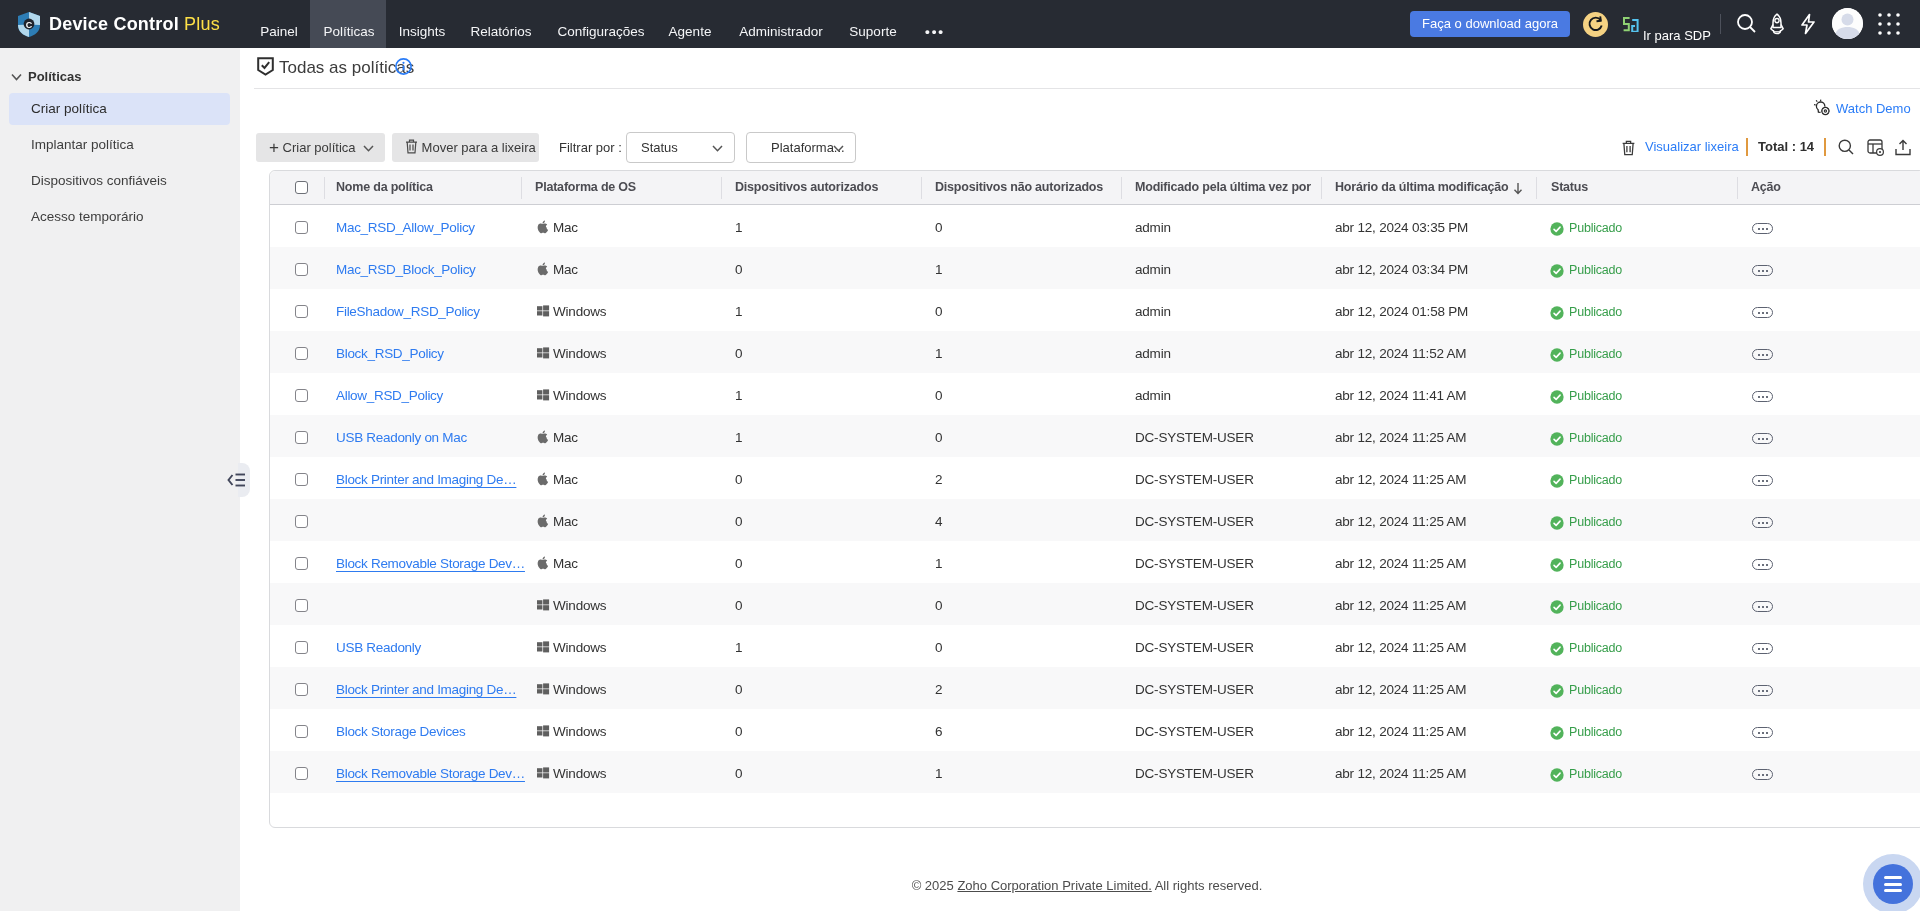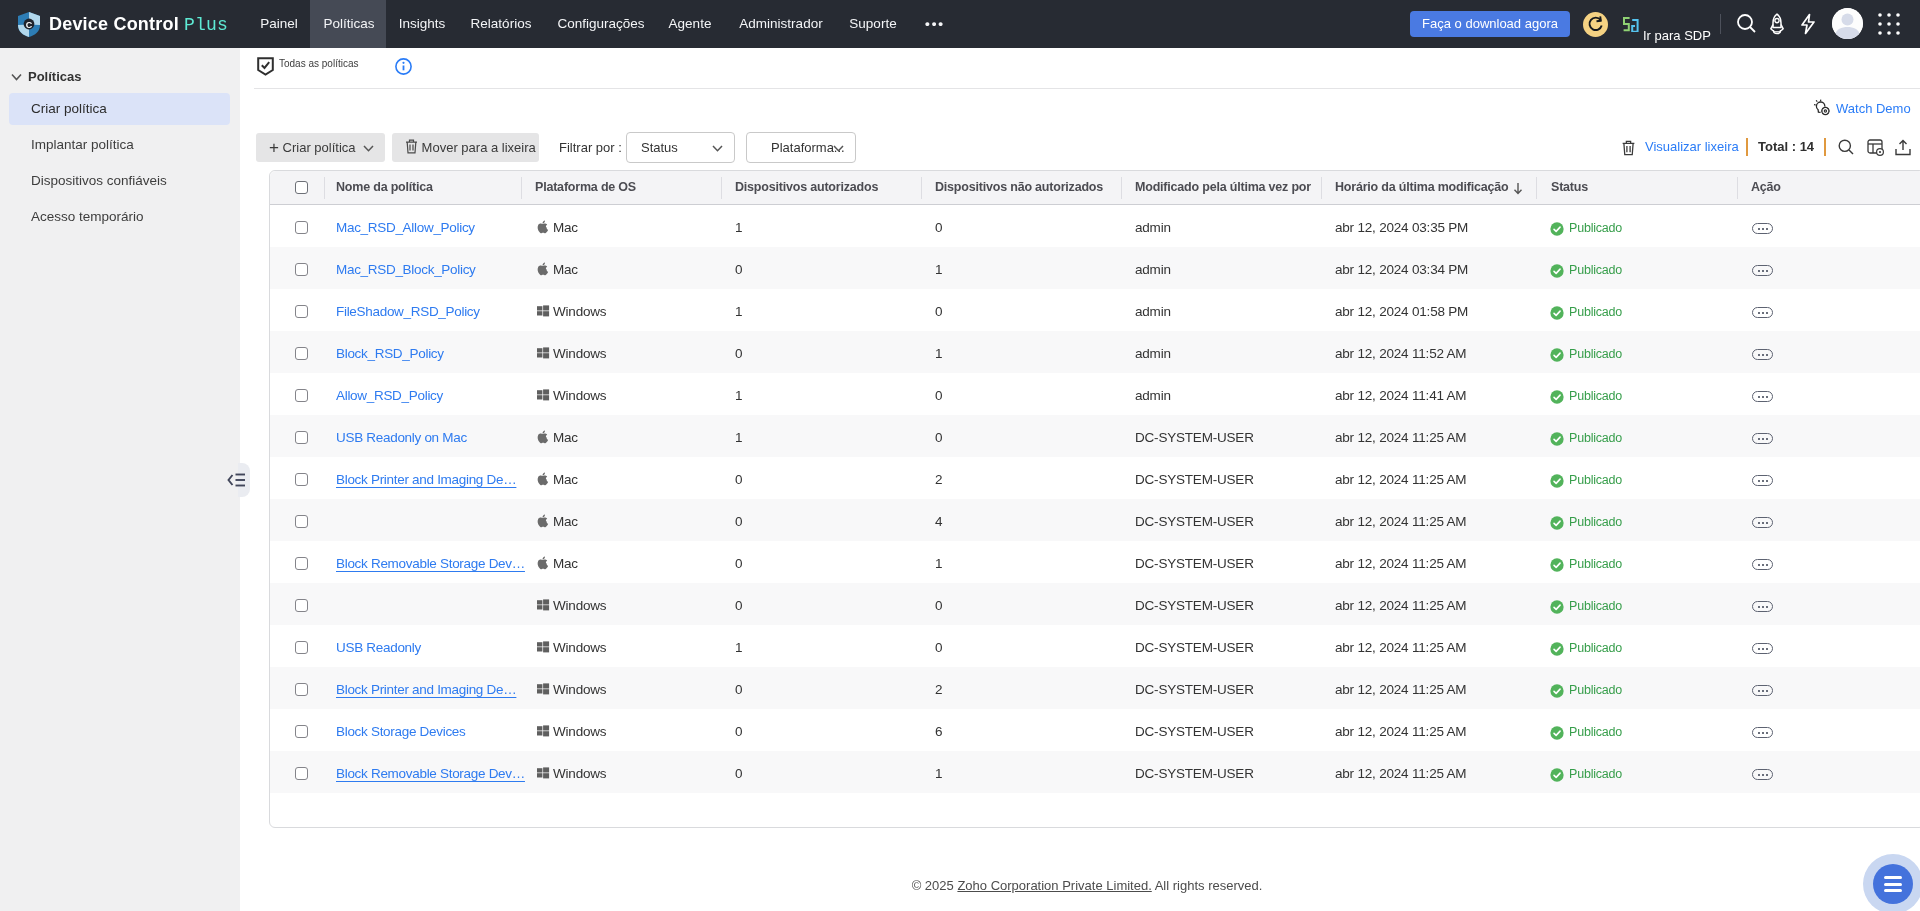--- a/index.html
+++ b/index.html
@@ -2,44 +2,44 @@
 <html lang="pt"><head>
 <meta charset="utf-8">
 <title>Device Control Plus</title>
 <style>
 * { margin:0; padding:0; box-sizing:border-box; }
 html,body { width:1920px; height:911px; overflow:hidden; }
 body { position:relative; font-family:"Liberation Sans",sans-serif; background:#fff; color:#333; }
 
 
 .nav { position:absolute; left:0; top:0; width:1920px; height:48px; background:#272b33; }
-.nav-item { position:absolute; top:0; height:48px; line-height:48px; color:#f4f5f7; font-size:13.5px; transform:translateX(-50%); white-space:nowrap; }
+.nav-item { position:absolute; top:8px; height:48px; line-height:48px; color:#f4f5f7; font-size:13.5px; transform:translateX(-50%); white-space:nowrap; }
 .nav-tab { position:absolute; left:310px; top:0; width:76px; height:48px; background:#454a55; }
 .logo { position:absolute; left:18px; top:12px; }
 .logo-txt { position:absolute; left:49px; top:0; height:48px; line-height:48px; font-size:18px; color:#fff; font-weight:bold; letter-spacing:0.2px; }
-.logo-txt i { font-style:normal; font-weight:normal; color:#5eead4;font-family:Liberation Mono, monospace; }
+.logo-txt i { font-style:normal; font-weight:normal; color:#fde047; }
 .dlbtn { position:absolute; left:1410px; top:11px; width:160px; height:26px; background:#4a7ae2; border-radius:4px; color:#fff; font-size:13px; text-align:center; line-height:26px; }
 .refresh { position:absolute; left:1583px; top:12px; width:25px; height:25px; border-radius:50%; background:#f5d283; }
 .nav-sep { position:absolute; left:1720px; top:14px; width:1px; height:20px; background:#4d515b; }
 .navtxt { position:absolute; color:#fff; font-size:13px; top:12px; height:64px; line-height:48px; }
 .avatar { position:absolute; left:1832px; top:8px; width:31px; height:31px; border-radius:50%; background:#fdfdfd; overflow:hidden; }
 
 
 .side { position:absolute; left:0; top:48px; width:240px; height:863px; background:#f0f0f1; }
 .side-h { position:absolute; left:28px; top:21px; font-size:13px; font-weight:bold; color:#333; }
 .side-chev { position:absolute; left:11px; top:25px; }
 .side-sel { position:absolute; left:9px; top:45px; width:221px; height:32px; background:#dbe3f8; border-radius:4px; }
 .side-item { position:absolute; left:31px; font-size:13.5px; color:#3d3d3d; }
 .collapse { position:absolute; left:238px; top:463px; width:12px; height:34px; background:#eaecf1; border-radius:0 8px 8px 0; z-index:6; }
 .collapse svg { position:absolute; left:-11px; top:8px; }
 
 
 .main { position:absolute; left:240px; top:48px; width:1680px; height:863px; background:#fff; }
 .title-ic { position:absolute; left:17px; top:9px; }
-.title { position:absolute; left:39px; top:10px; font-size:10px; color:#3c3c3c; }
+.title { position:absolute; left:39px; top:10px; font-size:17px; color:#3c3c3c; }
 .info-ic { position:absolute; left:155px; top:10px; }
 .hline { position:absolute; left:14px; top:39.5px; width:1666px; height:1px; background:#e4e4e6; }
 .watch { position:absolute; left:1596px; top:51px; width:130px; height:18px; white-space:nowrap; }
 .watch a { color:#2a7cf7; font-size:13px; text-decoration:none; }
 
 
 .btn { position:absolute; top:85px; height:29px; background:#e5e5e6; border-radius:3px; font-size:13px; color:#3a3a3a; line-height:29px; white-space:nowrap; }
 .b1 { left:16px; width:129px; }
 .b2 { left:152px; width:147px; }
 .flabel { position:absolute; left:319px; top:92px; font-size:13px; color:#333; }

